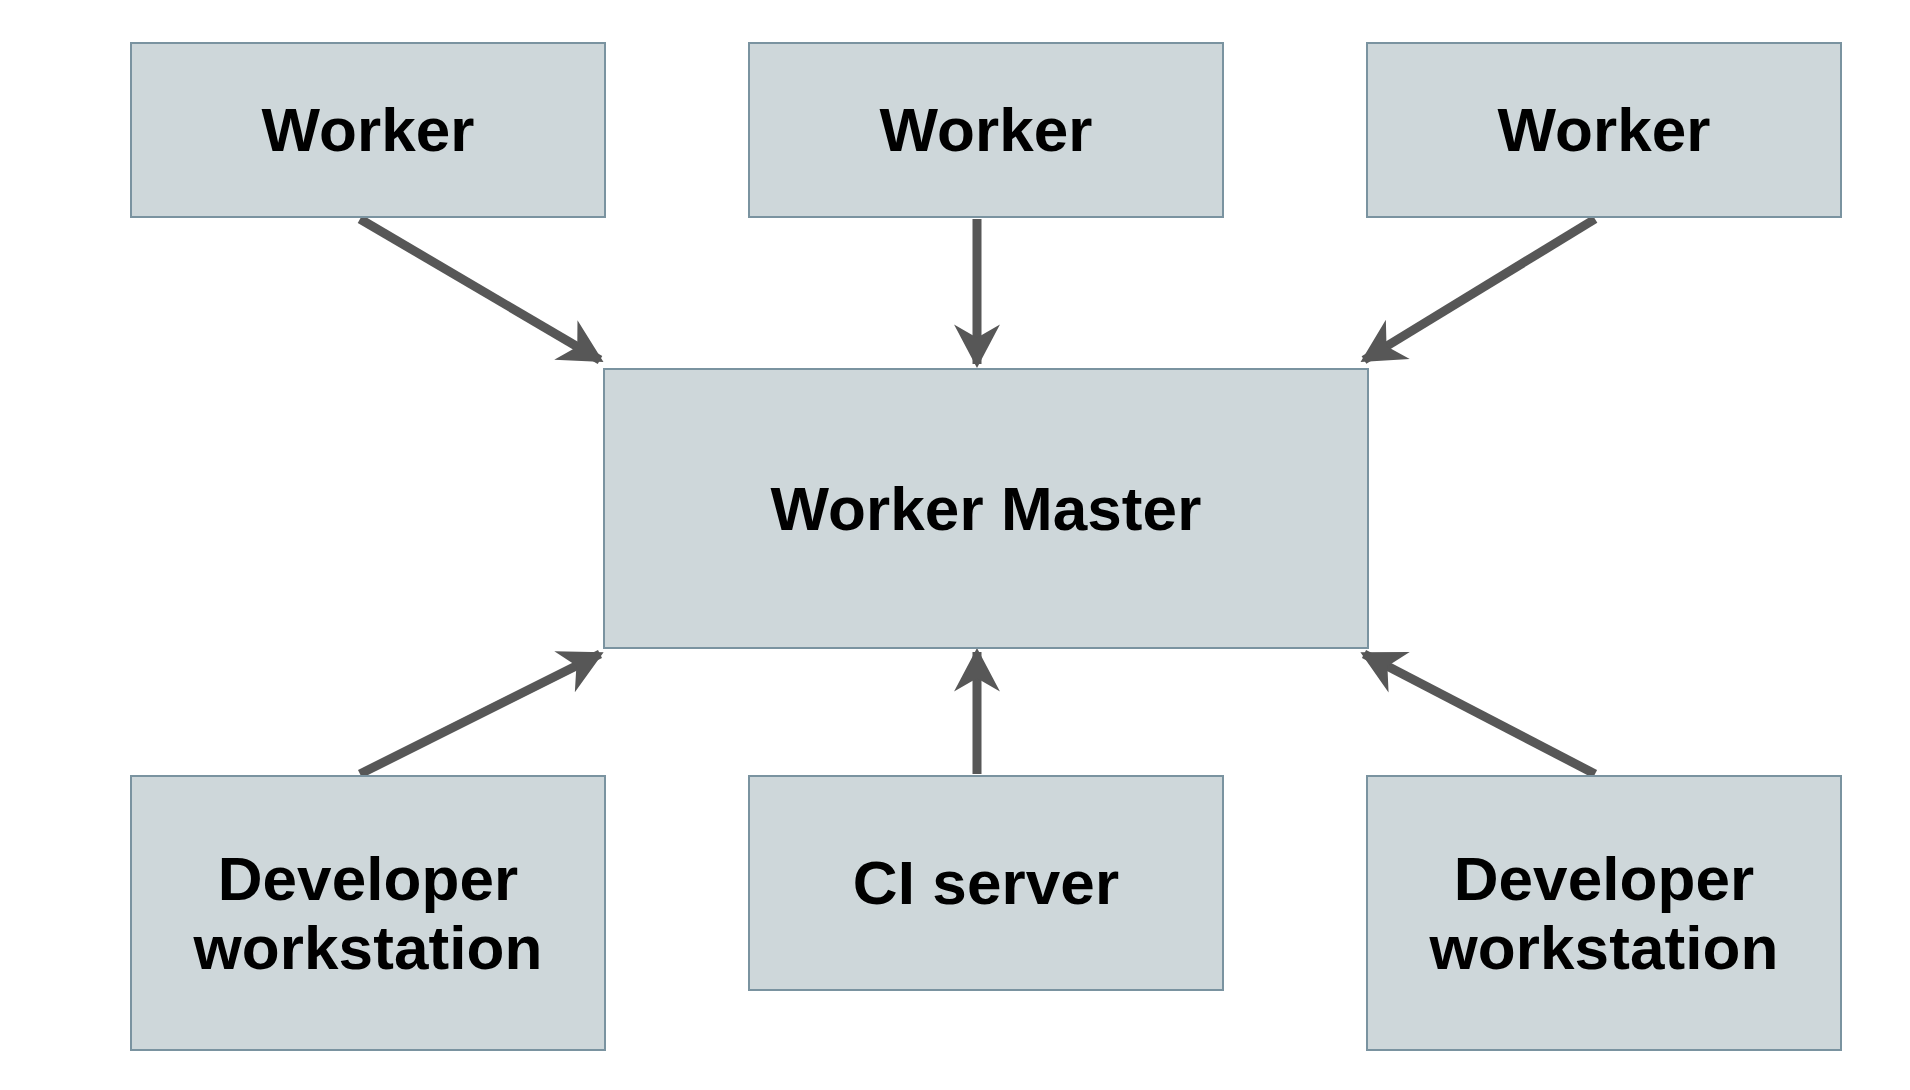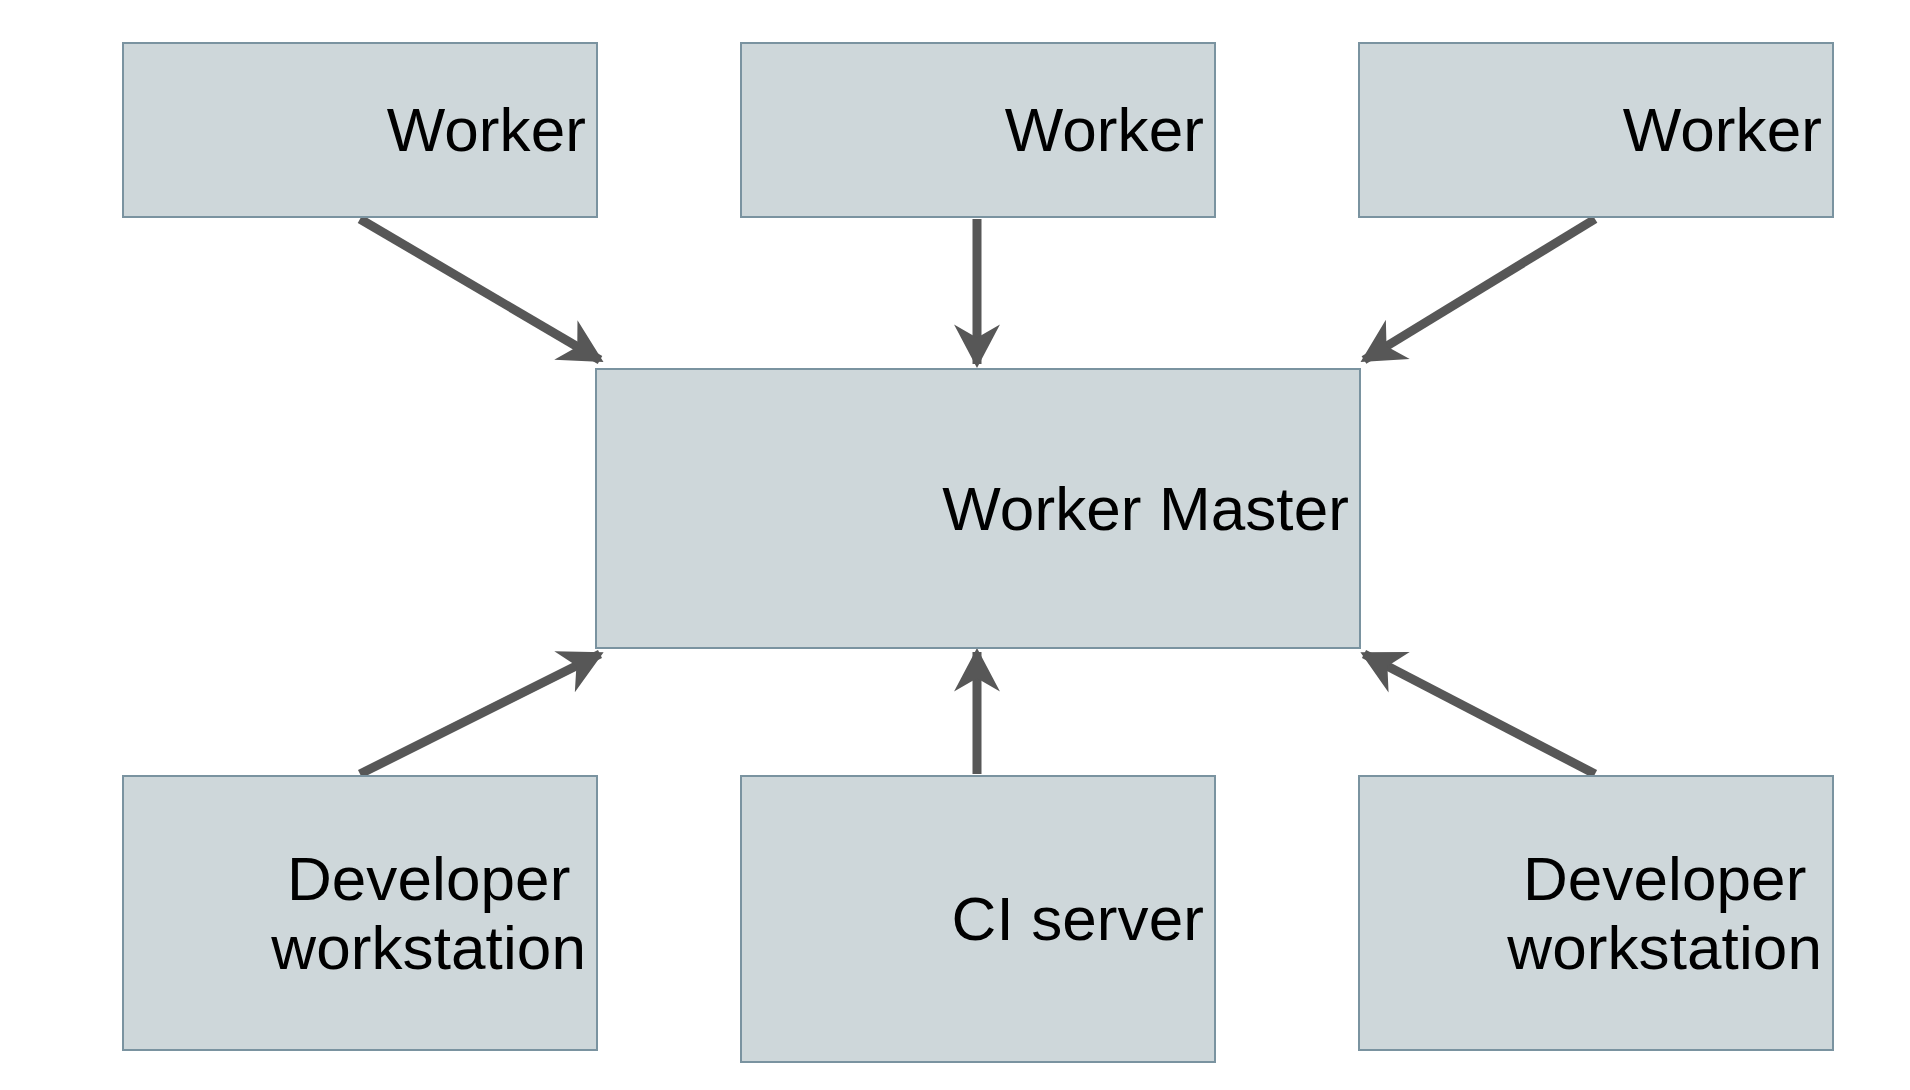--- a/index.html
+++ b/index.html
@@ -27,26 +27,27 @@
     height: 1090px;
     pointer-events: none;
   }
   .node {
     position: absolute;
     box-sizing: border-box;
     background: #ced7da;
     border: 2px solid #7a93a0;
     display: flex;
     align-items: center;
-    justify-content: flex-end;
+    justify-content: center;
     text-align: center;
     color: #000000;
     line-height: 1.12;
-    font-weight: 400;
+    font-weight: 700;
     letter-spacing: 0.1px;
+    margin-left: 8px;
   }
   .node-label {
     display: block;
     white-space: pre-line;
     padding: 0 10px;
   }
 </style>
 </head>
 <body>
 
@@ -82,21 +83,21 @@
 
   <div class="node" style="left: 595px; top: 368px; width: 766px; height: 281px; font-size: 62px; background: rgb(206, 215, 218); border-color: rgb(122, 147, 160); border-width: 2px; color: rgb(0, 0, 0);">
     <span class="node-label">Worker Master</span>
   </div>
 
   <div class="node" style="left: 122px; top: 775px; width: 476px; height: 276px; font-size: 62px; background: rgb(206, 215, 218); border-color: rgb(122, 147, 160); border-width: 2px; color: rgb(0, 0, 0);">
     <span class="node-label">Developer
 workstation</span>
   </div>
 
-  <div class="node" style="left: 740px; top: 775px; width: 476px; height: 288px; font-size: 62px; background: rgb(206, 215, 218); border-color: rgb(122, 147, 160); border-width: 2px; color: rgb(0, 0, 0);">
+  <div class="node" style="left: 740px; top: 775px; width: 476px; height: 216px; font-size: 62px; background: rgb(206, 215, 218); border-color: rgb(122, 147, 160); border-width: 2px; color: rgb(0, 0, 0);">
     <span class="node-label">CI server</span>
   </div>
 
   <div class="node" style="left: 1358px; top: 775px; width: 476px; height: 276px; font-size: 62px; background: rgb(206, 215, 218); border-color: rgb(122, 147, 160); border-width: 2px; color: rgb(0, 0, 0);">
     <span class="node-label">Developer
 workstation</span>
   </div>
 
 </div>
 

